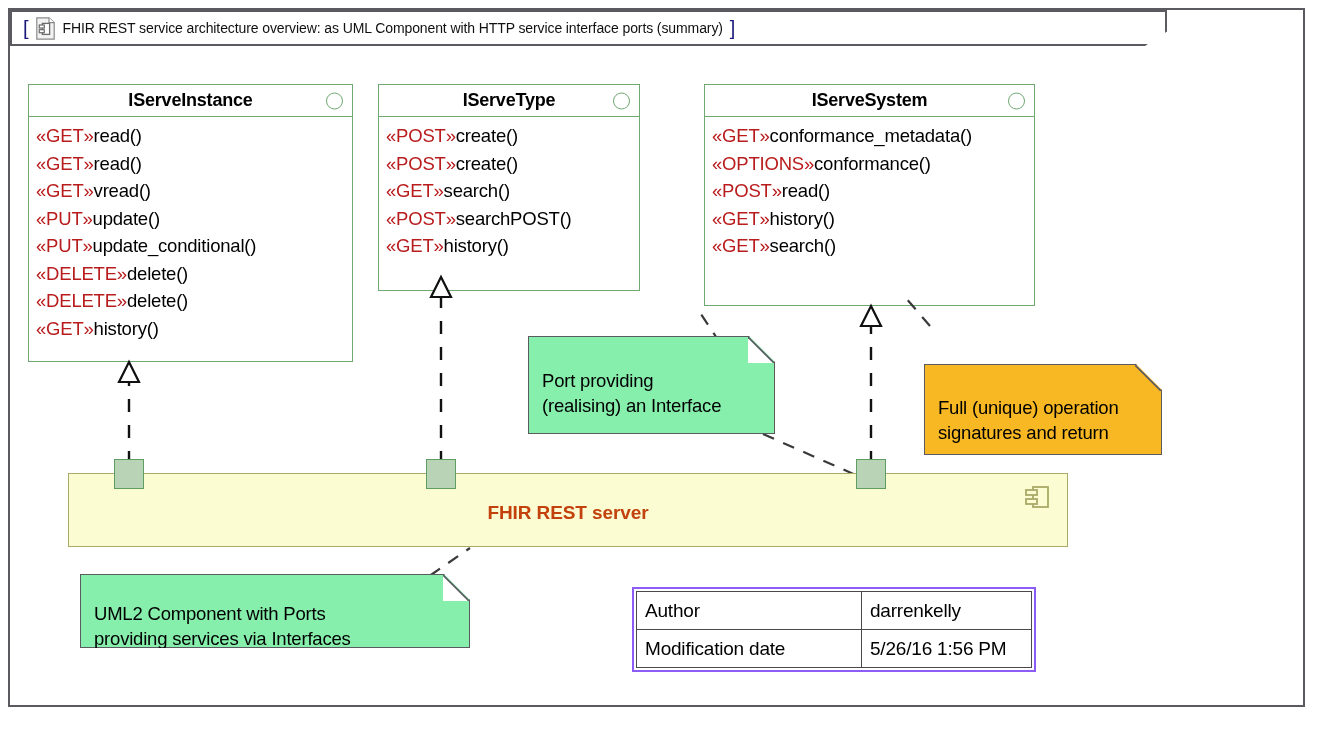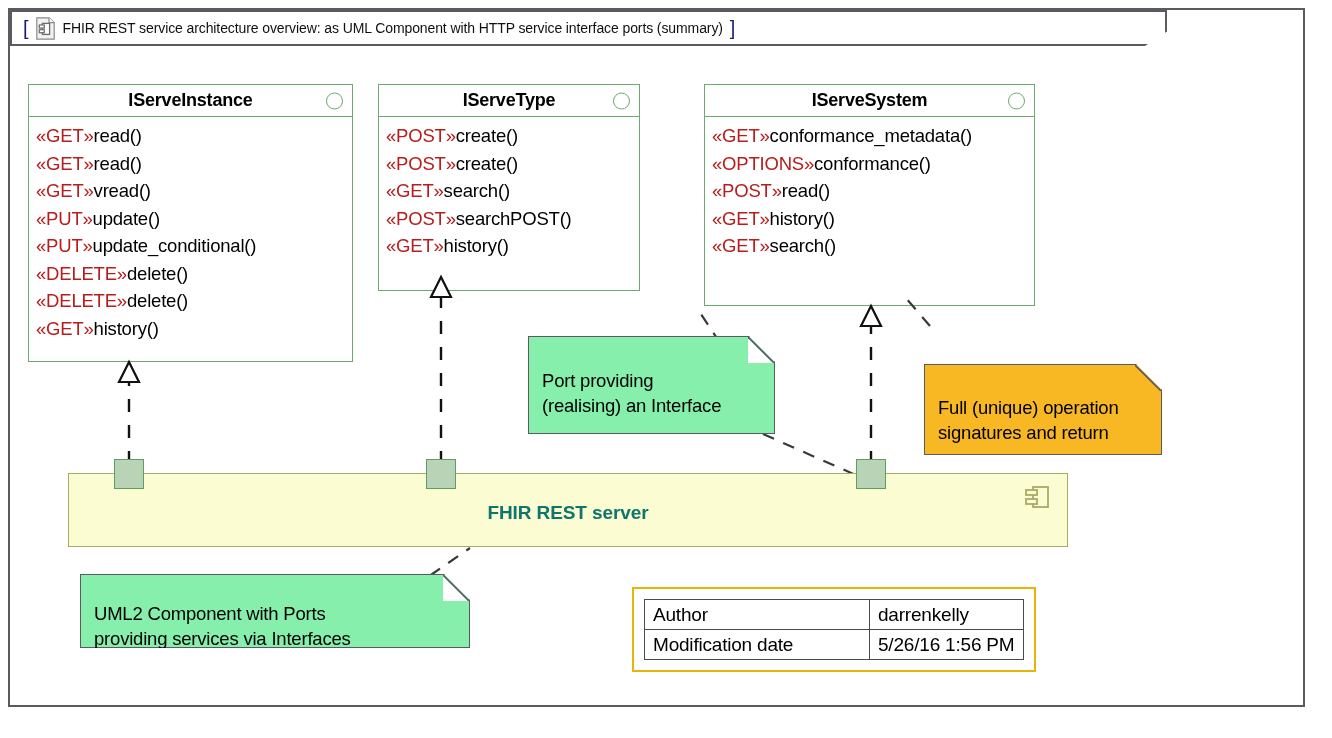--- a/index.html
+++ b/index.html
@@ -130,21 +130,21 @@
     box-sizing: border-box;
   }
   .component-title {
     position: absolute;
     left: 0;
     right: 0;
     top: 28px;
     text-align: center;
     font-size: 19px;
     font-weight: bold;
-    color: #0f766e;
+    color: #c2410c;
     letter-spacing: -0.1px;
   }
   .comp-icon {
     position: absolute;
     right: 18px;
     top: 12px;
     width: 24px;
     height: 22px;
   }
 
@@ -182,24 +182,24 @@
     line-height: 25px;
     color: #000000;
     letter-spacing: -0.2px;
   }
   .note-gray { background: #86efac; }
   .note-orange { background: #f7b824; }
 
   
   .info-table {
     position: absolute;
-    border: 2px solid #eab308;
-    background: #ffffff;
-    box-sizing: border-box;
-    padding: 10px;
+    border: 2px solid #8b5cf6;
+    background: #ffffff;
+    box-sizing: border-box;
+    padding: 2px;
   }
   .info-table-inner {
     border: 1.5px solid #4a4a4a;
     border-collapse: collapse;
     width: 100%;
     height: 100%;
     box-sizing: border-box;
   }
   .info-table-inner td {
     border: 1.5px solid #4a4a4a;

